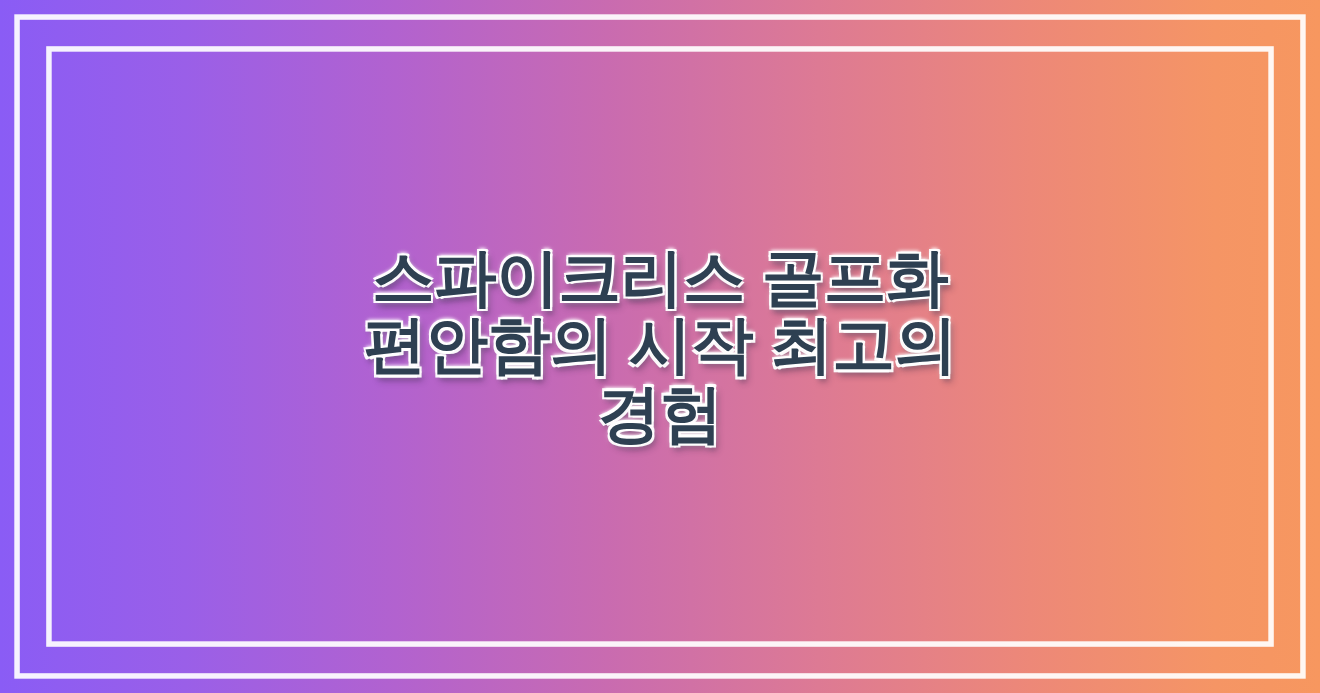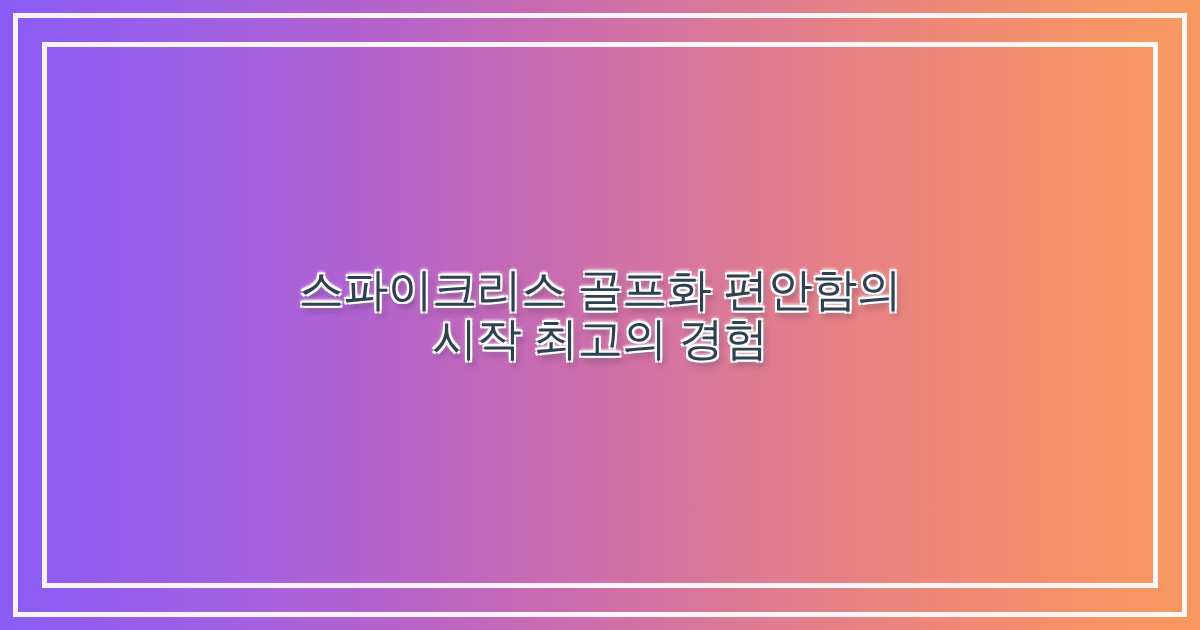--- a/index.html
+++ b/index.html
@@ -73,23 +73,23 @@
     align-items: center;
     justify-content: center;
     padding: 0 110px;
     box-sizing: border-box;
   }
 
   .headline {
     margin: 0;
     text-align: center;
     font-family: "Liberation Sans", "DejaVu Sans", sans-serif;
-    font-size: 45px;
+    font-size: 57px;
     line-height: 1.08;
-    font-weight: 400;
+    font-weight: 700;
     letter-spacing: -0.5px;
     color: #2e4052;
     max-width: 640px;
     word-break: keep-all;
     text-shadow:
       -2px -2px 0 rgba(255, 255, 255, 0.95),
        2px -2px 0 rgba(255, 255, 255, 0.95),
       -2px  2px 0 rgba(255, 255, 255, 0.95),
        2px  2px 0 rgba(255, 255, 255, 0.95),
        0px -3px 3px rgba(255, 255, 255, 0.85),

